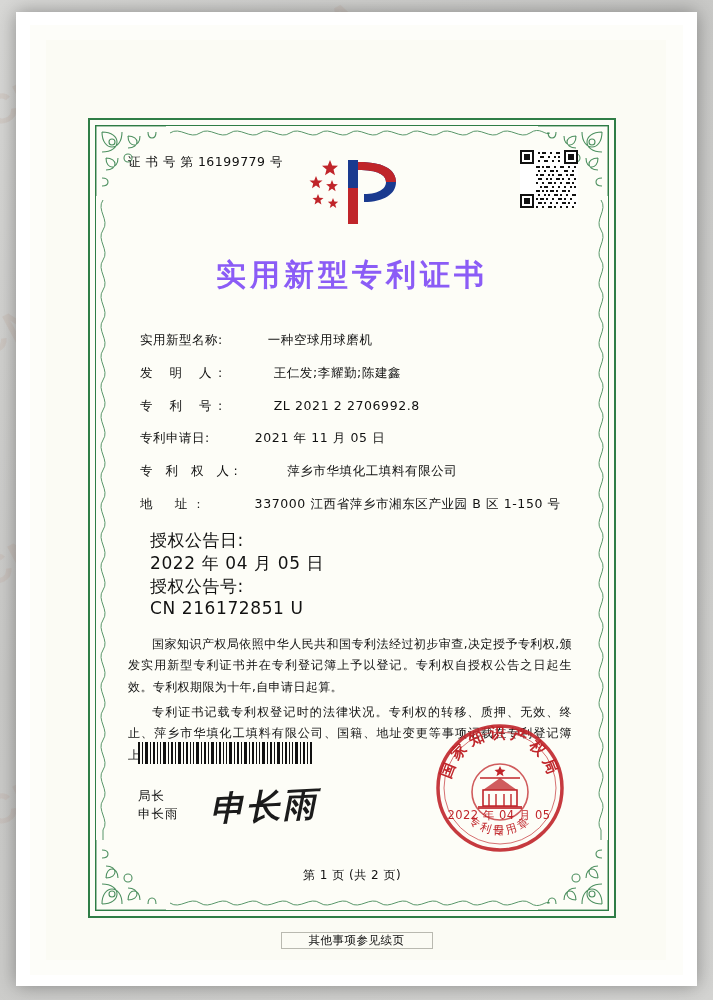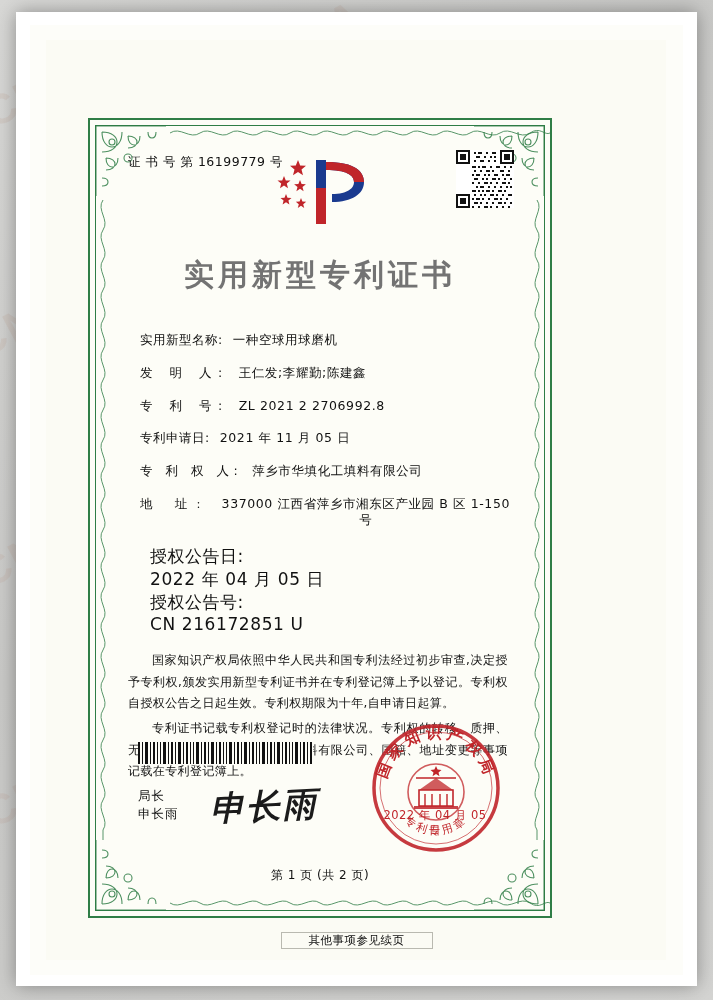--- a/index.html
+++ b/index.html
@@ -58,21 +58,21 @@
     color: rgba(190, 165, 150, 0.22);
     transform: rotate(-28deg);
     white-space: nowrap;
     font-family: "Liberation Sans", sans-serif;
   }
 
   
   .cert {
     position: absolute;
     left: 88px; top: 118px;
-    width: 464px; height: 800px;
+    width: 528px; height: 800px;
     background: #fdfdf7;
     border: 2px solid #2f7d46;
     box-sizing: border-box;
   }
   .cert:before {
     content: "";
     position: absolute;
     left: 5px; top: 5px; right: 5px; bottom: 5px;
     border: 1px solid #2f7d46;
     pointer-events: none;
@@ -127,34 +127,35 @@
     width: 120px;
     height: 74px;
   }
 
   .title {
     margin-top: 84px;
     text-align: center;
     font-size: 30px;
     font-weight: bold;
     letter-spacing: 4px;
-    color: #737373;
+    color: #8b5cf6;
     font-family: "DejaVu Sans", sans-serif;
   }
 
   .fields {
     margin-top: 36px;
     padding-left: 12px;
   }
   .field {
     display: flex;
     align-items: baseline;
     margin-bottom: 16.5px;
     font-size: 12.5px;
     line-height: 1.3;
+    gap: 35px;
   }
   .f-label {
     white-space: nowrap;
     color: #111;
     letter-spacing: .5px;
   }
   .f-label.sp4 { letter-spacing: 4.5px; }
   .f-label.sp6 { letter-spacing: 6.5px; }
   .f-label.sp9 { letter-spacing: 9.5px; font-family: Liberation Serif, serif; }
   .f-val {

